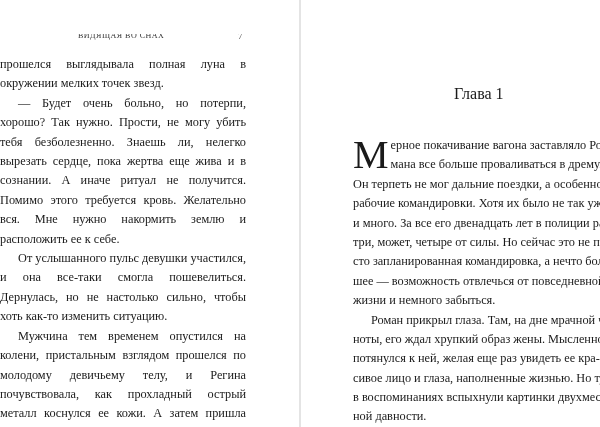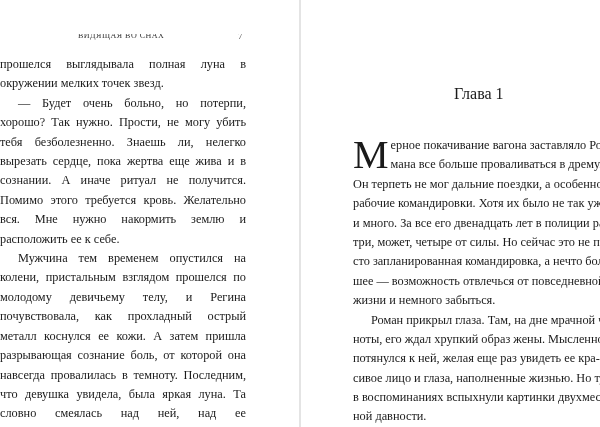--- a/index.html
+++ b/index.html
@@ -41,20 +41,21 @@
 <body>
 
 <div class="page page-left">
   <div class="running-head">
     <span class="title">Видящая во снах</span>
     <span class="num">7</span>
   </div>
   <div class="text-block left-text">
     <p class="noindent">прошелся выглядывала полная луна в окружении мелких точек звезд.</p>
     <p>— Будет очень больно, но потерпи, хорошо? Так нужно. Прости, не могу убить тебя безболезненно. Знаешь ли, нелегко вырезать сердце, пока жертва еще жива и в сознании. А иначе ритуал не получится. Помимо этого требуется кровь. Желательно вся. Мне нужно накормить землю и расположить ее к себе.</p>
+    <p>От услышанного пульс девушки участился, и она все-таки смогла пошевелиться. Дернулась, но не настолько сильно, чтобы хоть как-то изменить ситуацию.</p>
     <p>Мужчина тем временем опустился на колени, пристальным взглядом прошелся по молодому девичьему телу, и Регина почувствовала, как прохладный острый металл коснулся ее кожи. А затем пришла разрывающая сознание боль, от которой она навсегда провалилась в темноту. Последним, что девушка увидела, была яркая луна. Та словно смеялась над ней, над ее беспомощностью. А еще — тонкие, скрипучие деревья, покачивающиеся в такт ветру.</p>
   </div>
 </div>
 
 <div class="divider"></div>
 
 <div class="page page-right">
   <div class="chapter-title">Глава 1</div>
   <div class="text-block right-text">
     <div class="first-para">

